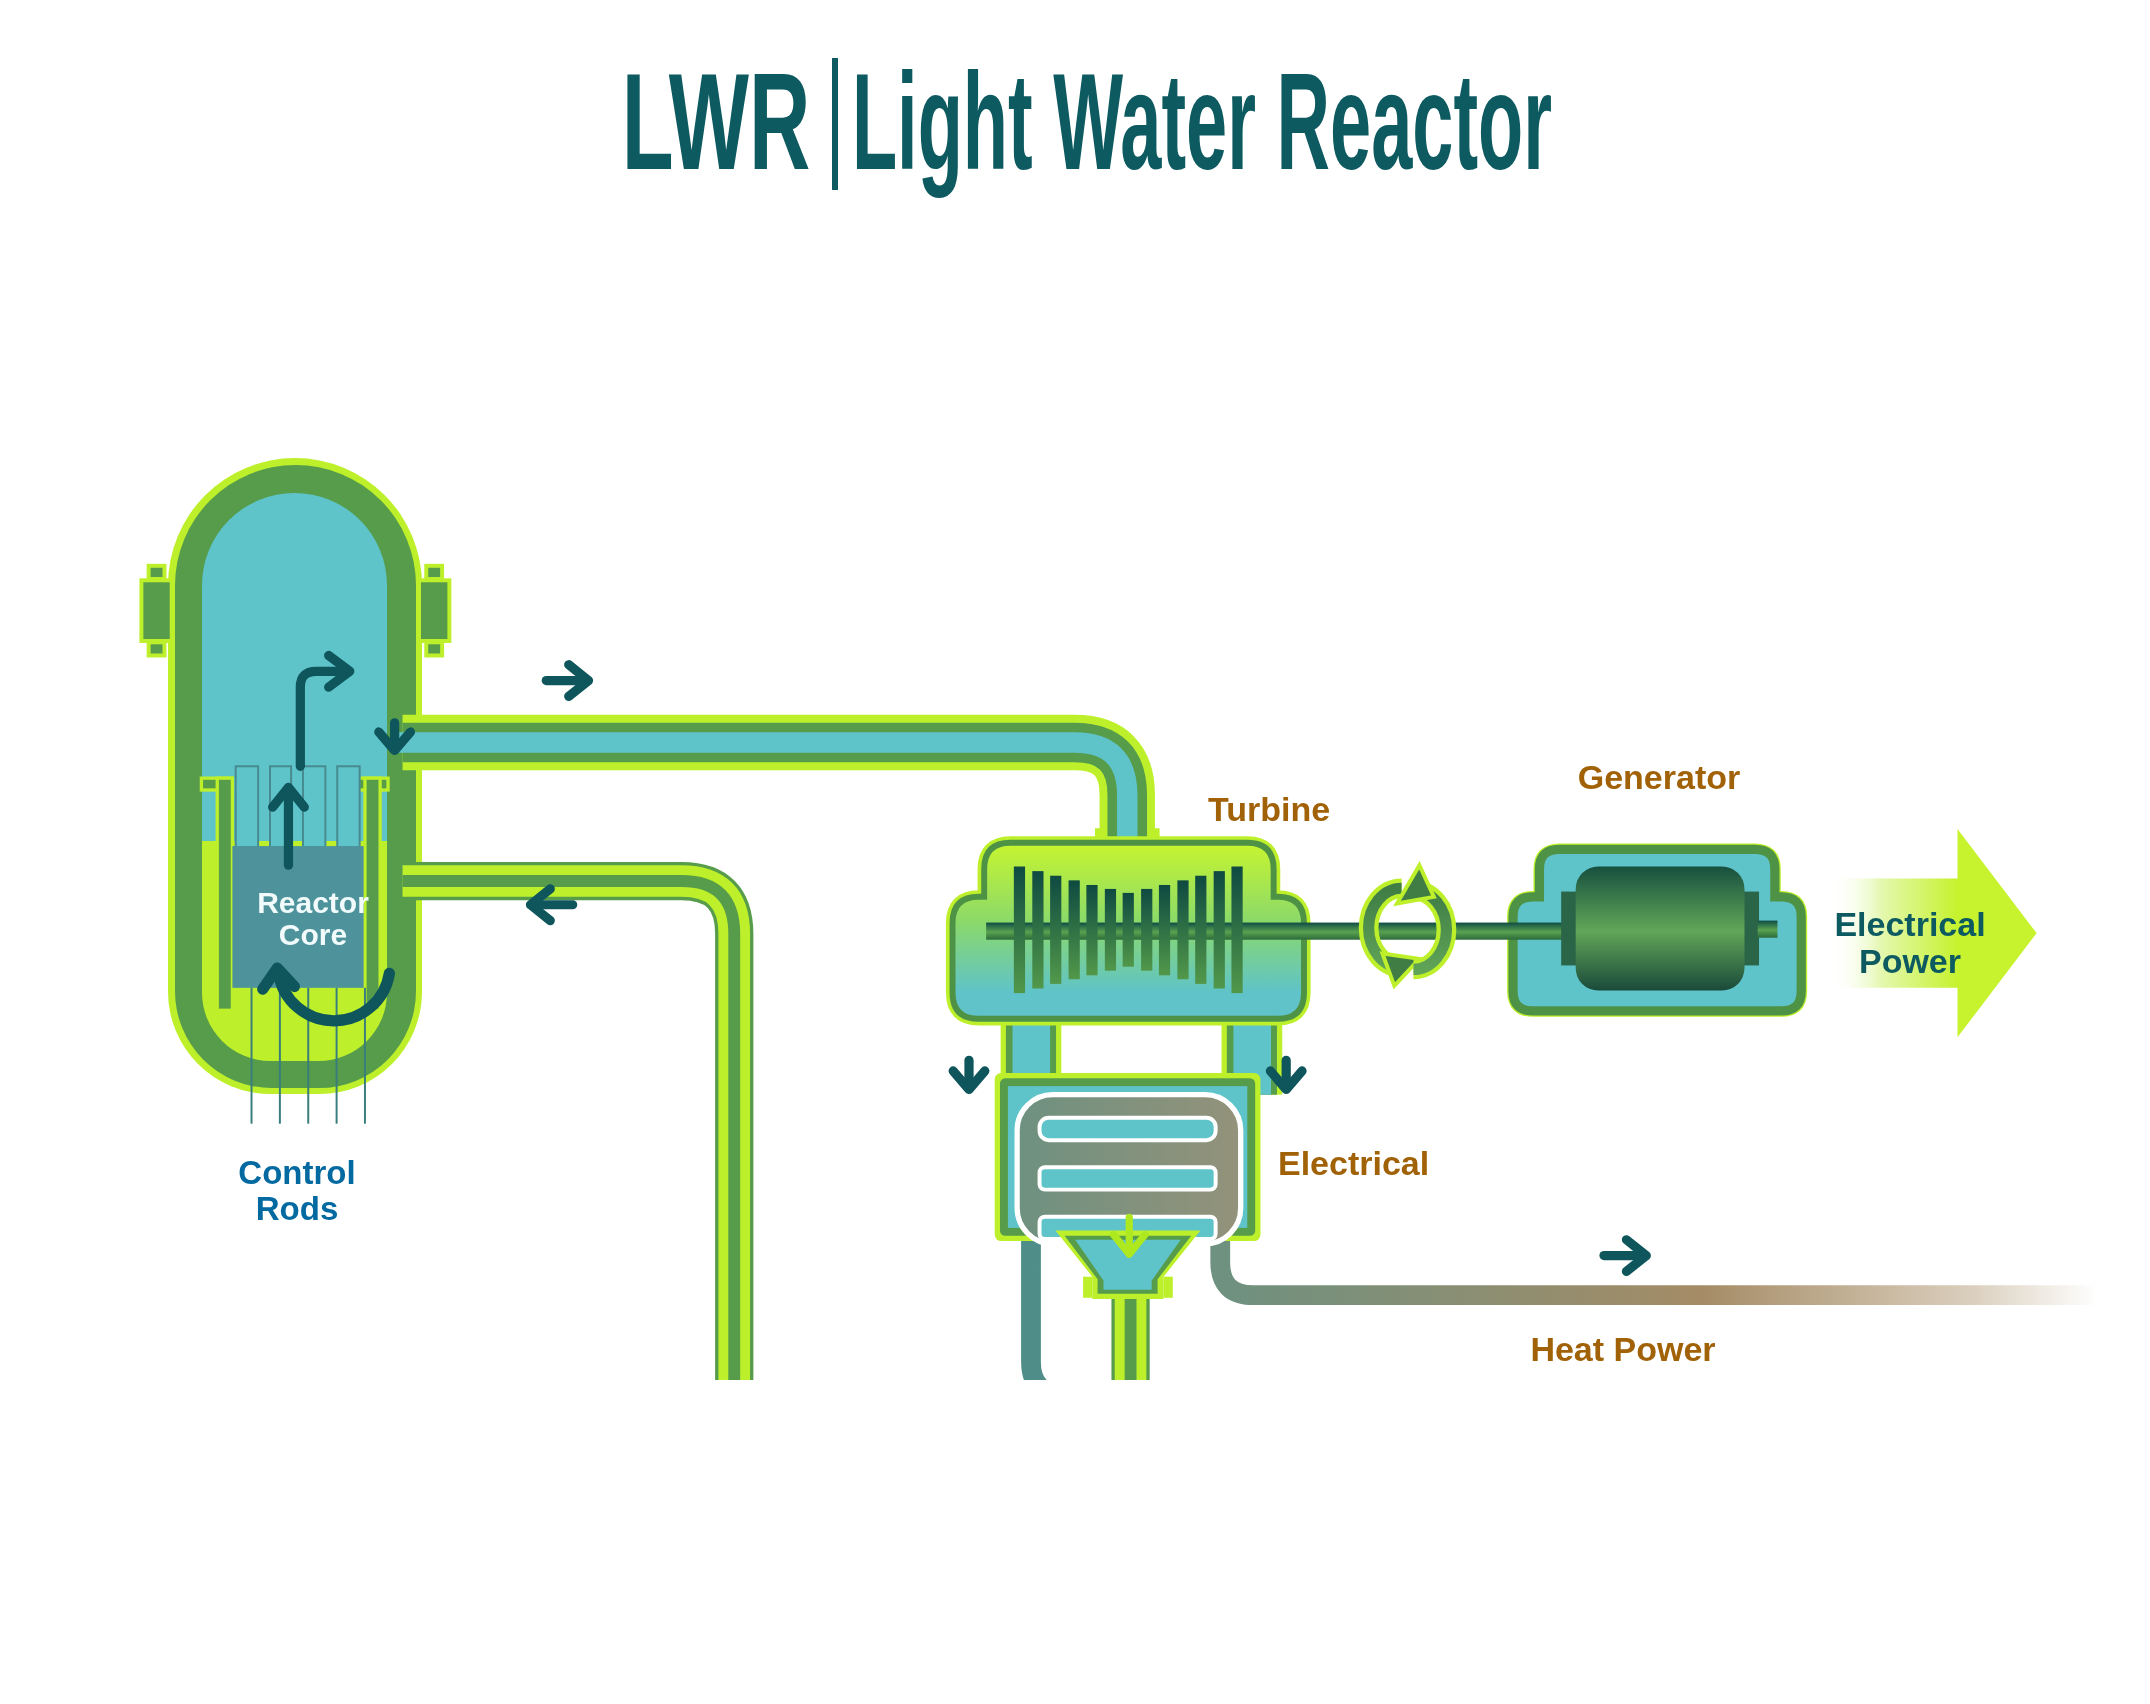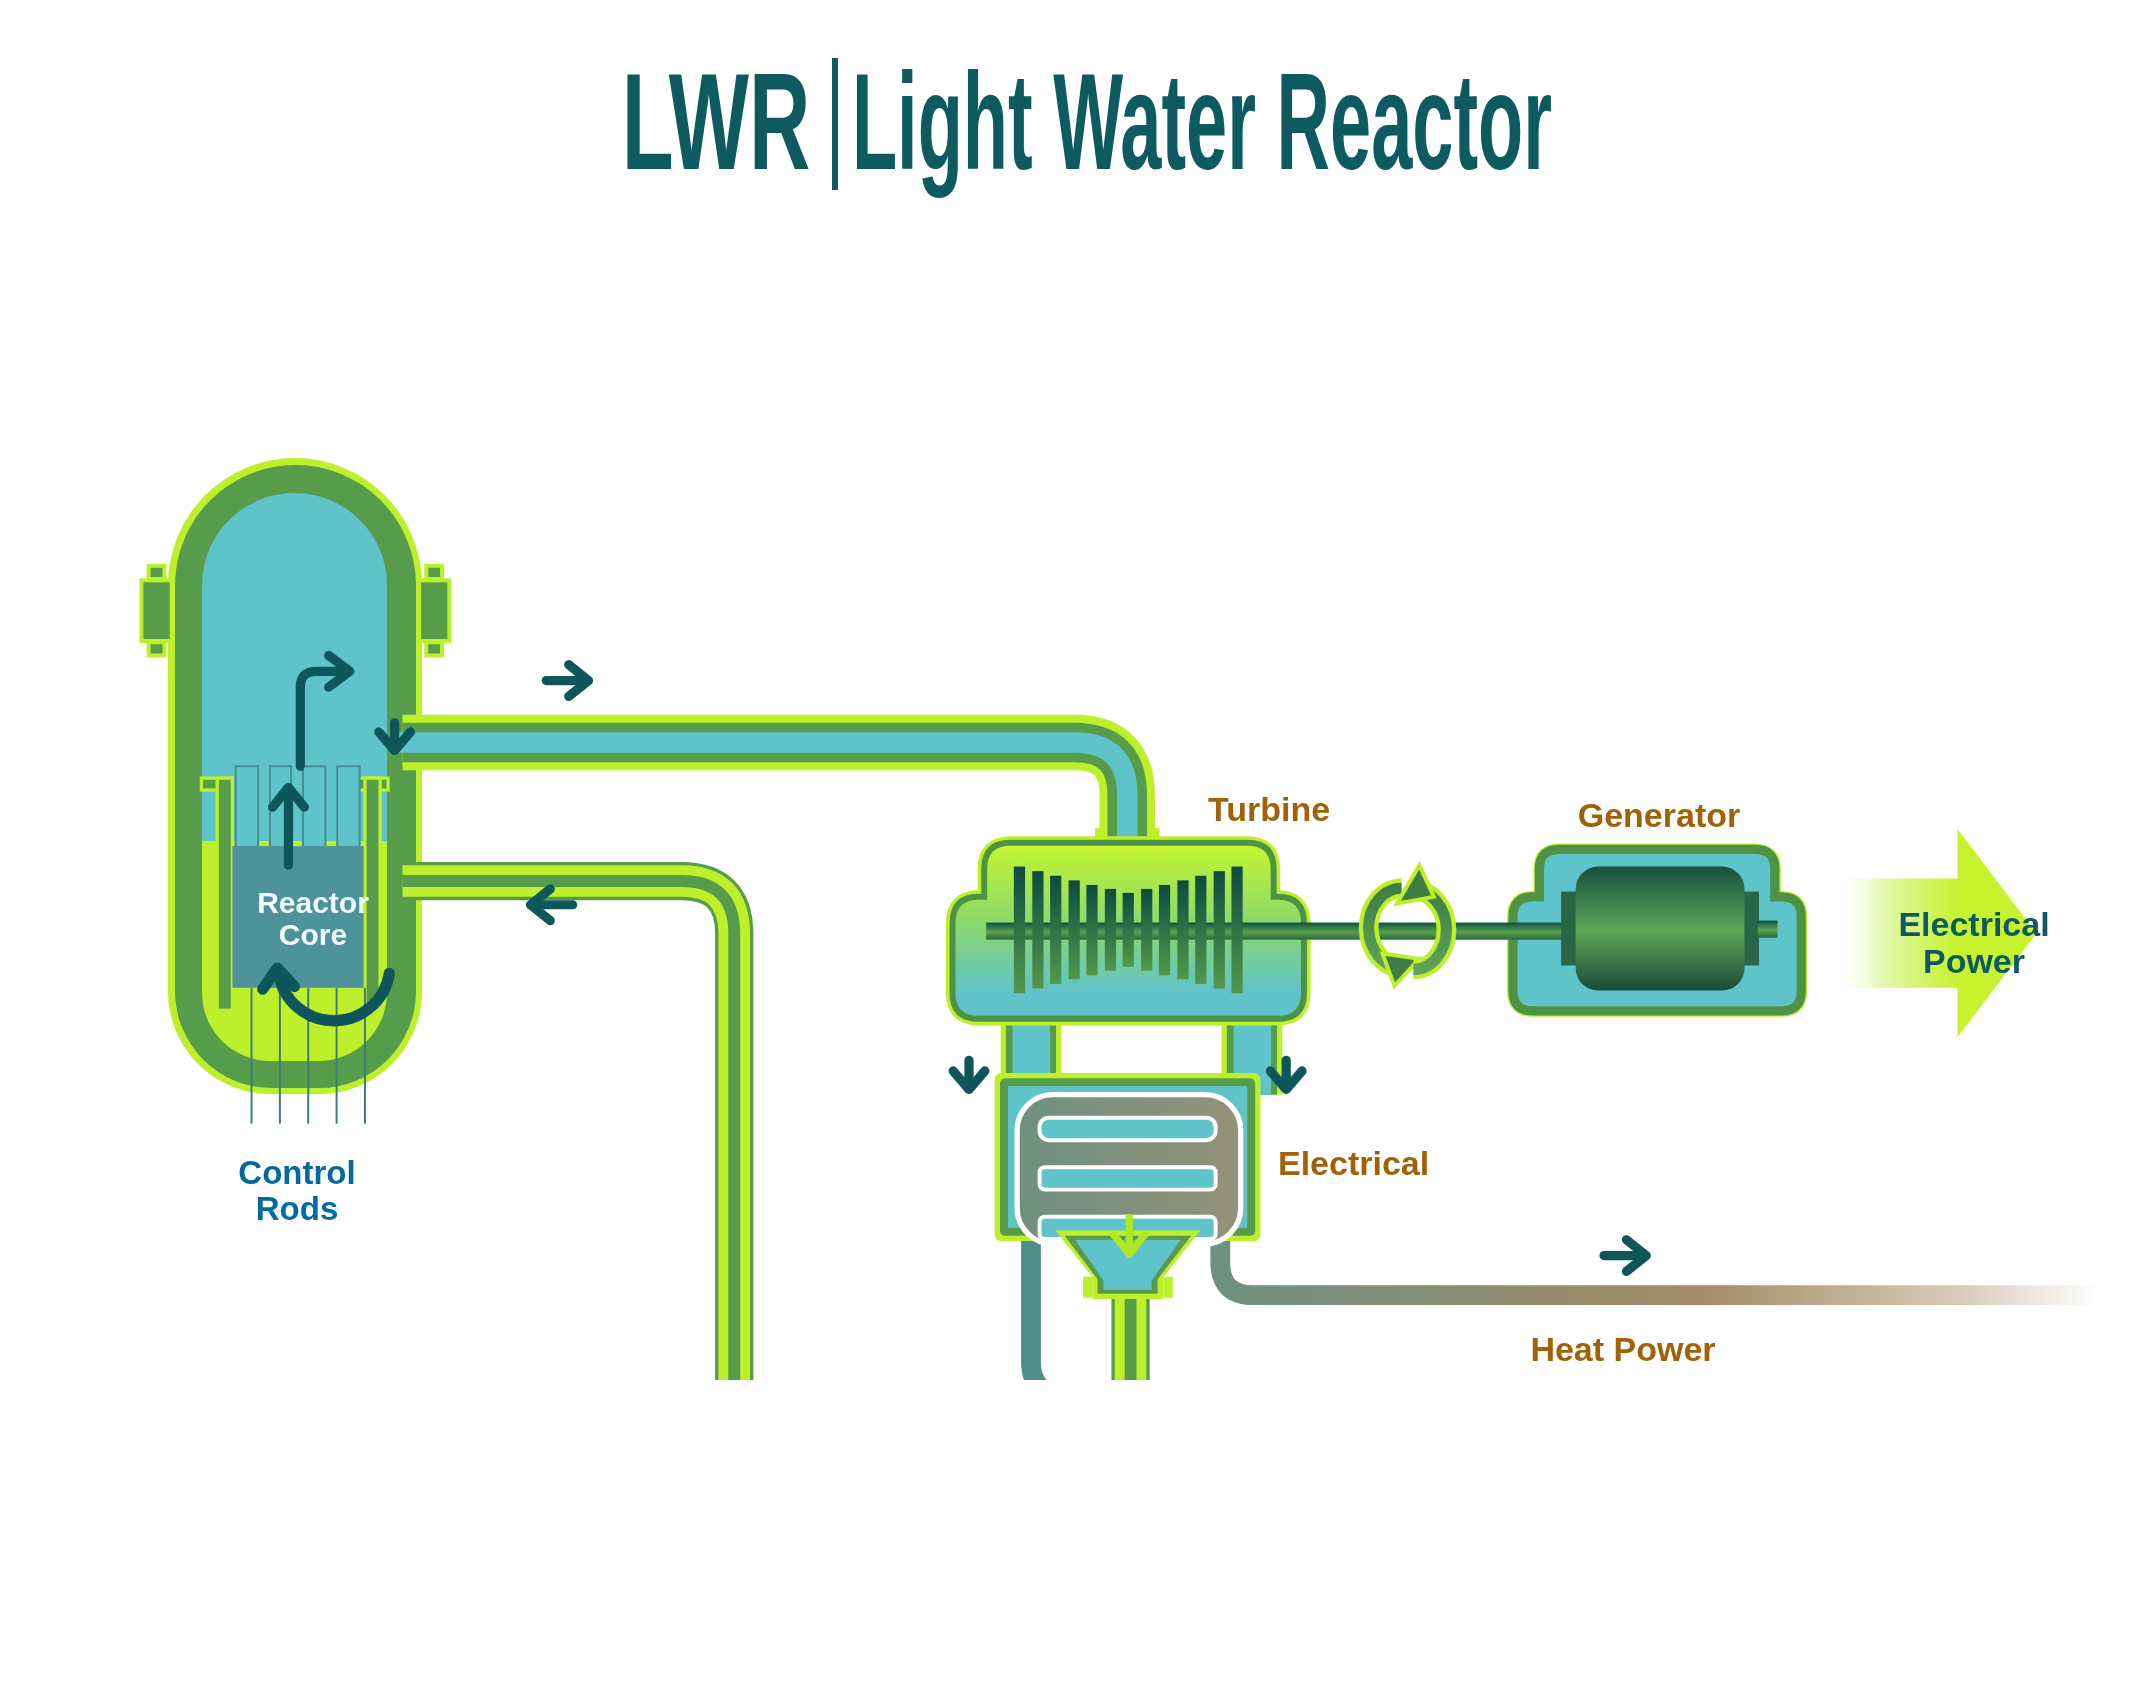--- a/index.html
+++ b/index.html
@@ -23,21 +23,21 @@
   
   svg.art{position:absolute;left:0;top:0;}
   
   .lbl{position:absolute;color:#a16207;font-weight:700;font-size:34px;line-height:1.1;
        white-space:nowrap;}
   .lbl.center{transform:translateX(-50%);text-align:center;}
   .lbl-core{position:absolute;left:297px;top:887px;width:125px;transform:translateX(-50%);
             color:#f2fbfb;font-weight:700;font-size:30px;line-height:1.05;text-align:center;padding-left:32px;}
   .lbl-rods{position:absolute;left:297px;top:1155px;width:152px;transform:translateX(-50%);
             color:#0369a1;font-weight:700;font-size:33px;line-height:1.1;text-align:center;}
-  .lbl-epower{position:absolute;left:1974px;top:906px;width:218px;transform:translateX(-50%);
+  .lbl-epower{position:absolute;left:1910px;top:906px;width:218px;transform:translateX(-50%);
               color:#0d5a60;font-weight:700;font-size:34px;line-height:1.1;text-align:center;}
   .lbl-pump{position:absolute;left:935px;top:1633px;transform:translateX(-50%);
             color:#f1f1f1;font-weight:700;font-size:33px;}
 </style>
 </head>
 <body>
 
 <div class="canvas">
 
   <div class="title-piece t-lwr">LWR</div>
@@ -273,21 +273,21 @@
       </g>
     </g>
 
     <g stroke="#aee81e" stroke-width="11" stroke-linecap="round" stroke-linejoin="round" fill="none">
       <path d="M1712 1846 V1894"></path>
         <path d="M1688 1872 L1712 1902 L1736 1872"></path>
     </g>
   </svg>
 
   <div class="lbl center" style="left:1269px;top:791px;">Turbine</div>
-  <div class="lbl center" style="left:1659px;top:797px;">Generator</div>
+  <div class="lbl center" style="left:1659px;top:759px;">Generator</div>
   <div class="lbl" style="left:1278px;top:1145px;">Electrical</div>
   <div class="lbl center" style="left:1623px;top:1331px;">Heat Power</div>
   <div class="lbl-epower wrap">Electrical Power</div>
   <div class="lbl-core wrap">Reactor Core</div>
   <div class="lbl-rods wrap">Control Rods</div>
   <div class="lbl-pump">Pump</div>
 </div>
 
 
 </body></html>

